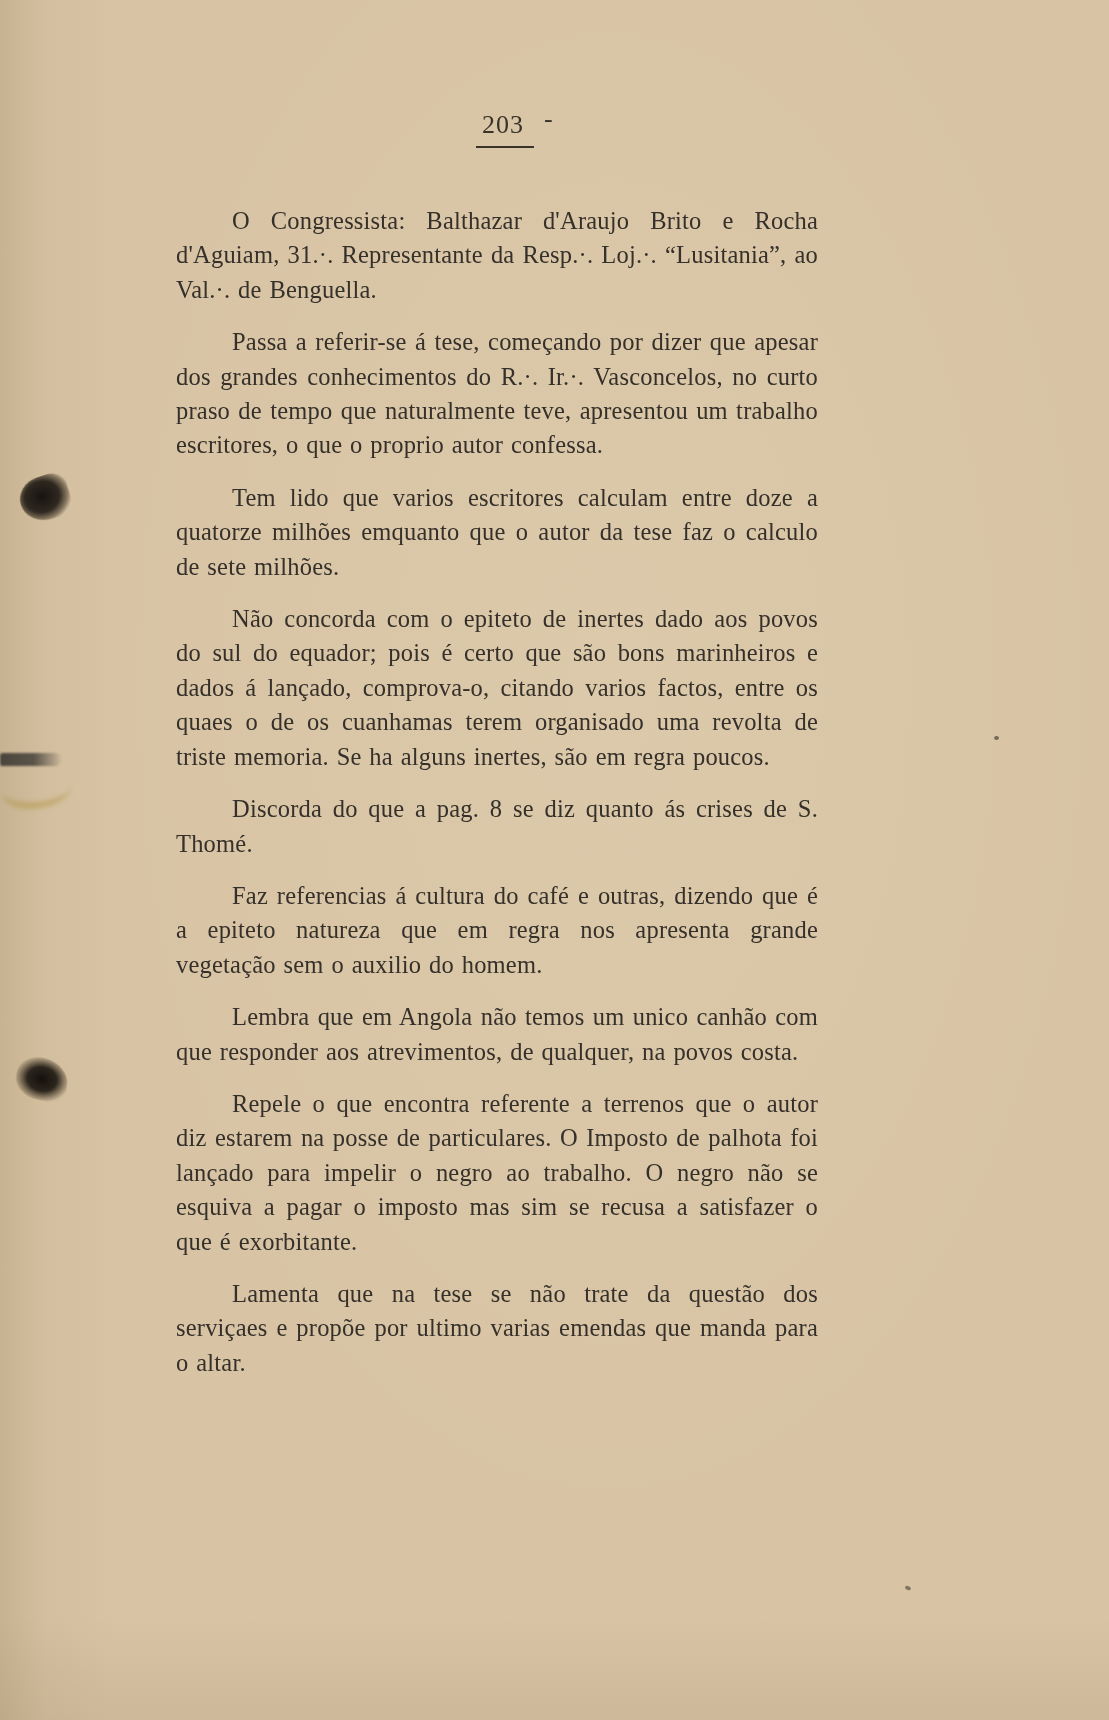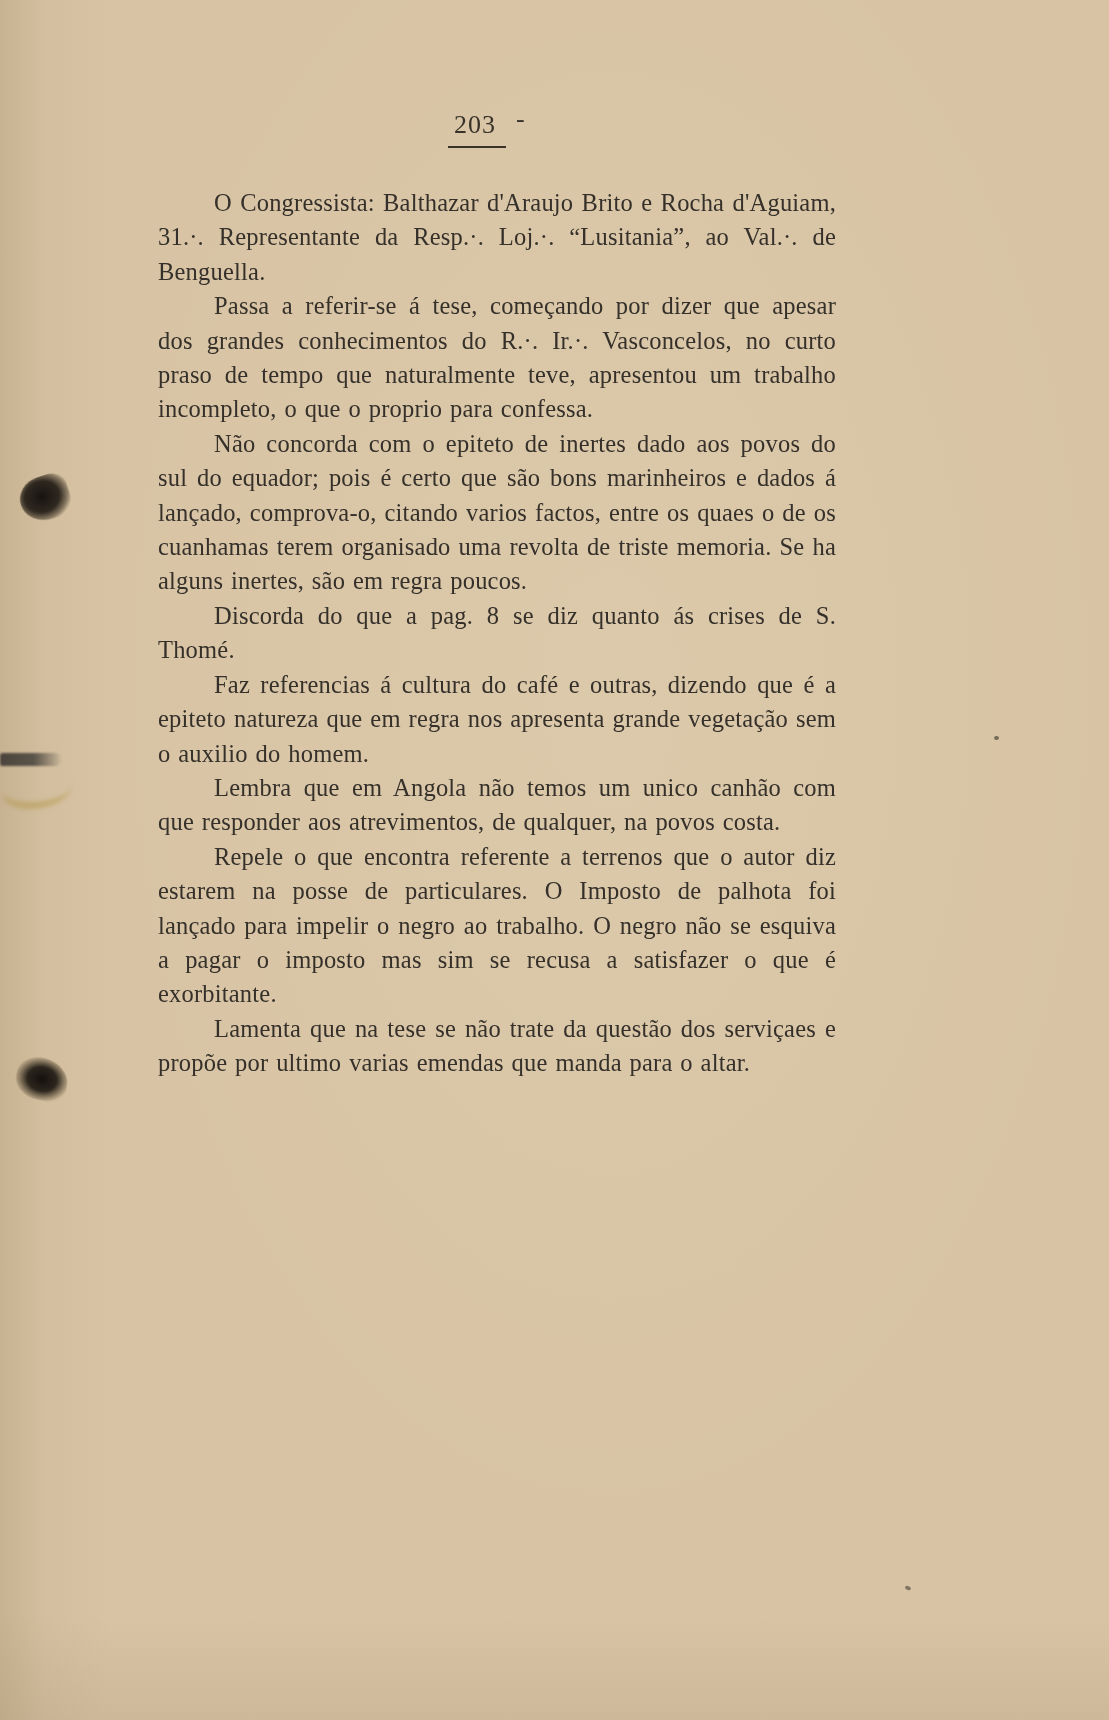--- a/index.html
+++ b/index.html
@@ -19,21 +19,21 @@
     inset: 0;
     background:
       radial-gradient(ellipse at 55% 40%, rgba(255,248,230,0.10) 0%, rgba(0,0,0,0) 60%),
       linear-gradient(90deg, rgba(120,95,60,0.18) 0%, rgba(120,95,60,0.05) 4%, rgba(0,0,0,0) 10%),
       linear-gradient(0deg, rgba(110,85,55,0.10) 0%, rgba(0,0,0,0) 6%),
       #d8c4a4;
   }
   .page-number-wrap {
     position: absolute;
     top: 104px;
-    left: 448px;
+    left: 476px;
     color: #3a332a;
     font-size: 26px;
     letter-spacing: 1px;
   }
   .page-number {
     display: inline-block;
     border-bottom: 2.5px solid #3a332a;
     padding: 0 10px 6px 6px;
   }
   .page-number-suffix {
@@ -47,21 +47,21 @@
     left: 158px;
     width: 678px;
     color: #35302a;
     font-size: 24.5px;
     line-height: 34.4px;
     text-align: justify;
     word-spacing: 1.5px;
     letter-spacing: 0.2px;
   }
   .text-block p {
-    margin: 0;
+    margin: 18px;
     text-indent: 56px;
   }
   
   .stain {
     position: absolute;
     pointer-events: none;
   }
   .stain-blob-1 {
     top: 476px;
     left: 20px;
@@ -113,21 +113,22 @@
 <body>
 
 <div class="page">
 
   <div class="page-number-wrap">
     <span class="page-number">203</span><span class="page-number-suffix">-</span>
   </div>
 
   <div class="text-block">
       <p>O Congressista: Balthazar d'Araujo Brito e Rocha d'Aguiam, 31.·. Representante da Resp.·. Loj.·. “Lusitania”, ao Val.·. de Benguella.</p>
-      <p>Passa a referir-se á tese, começando por dizer que apesar dos grandes conhecimentos do R.·. Ir.·. Vasconcelos, no curto praso de tempo que naturalmente teve, apresentou um trabalho incompleto, o que o proprio para confessa.</p>
+      <p>Passa a referir-se á tese, começando por dizer que apesar dos grandes conhecimentos do R.·. Ir.·. Vasconcelos, no curto praso de tempo que naturalmente teve, apresentou um trabalho escritores, o que o proprio autor confessa.</p>
+      <p>Tem lido que varios escritores calculam entre doze a quatorze milhões emquanto que o autor da tese faz o calculo de sete milhões.</p>
       <p>Não concorda com o epiteto de inertes dado aos povos do sul do equador; pois é certo que são bons marinheiros e dados á lançado, comprova-o, citando varios factos, entre os quaes o de os cuanhamas terem organisado uma revolta de triste memoria. Se ha alguns inertes, são em regra poucos.</p>
       <p>Discorda do que a pag. 8 se diz quanto ás crises de S. Thomé.</p>
       <p>Faz referencias á cultura do café e outras, dizendo que é a epiteto natureza que em regra nos apresenta grande vegetação sem o auxilio do homem.</p>
       <p>Lembra que em Angola não temos um unico canhão com que responder aos atrevimentos, de qualquer, na povos costa.</p>
       <p>Repele o que encontra referente a terrenos que o autor diz estarem na posse de particulares. O Imposto de palhota foi lançado para impelir o negro ao trabalho. O negro não se esquiva a pagar o imposto mas sim se recusa a satisfazer o que é exorbitante.</p>
       <p>Lamenta que na tese se não trate da questão dos serviçaes e propõe por ultimo varias emendas que manda para o altar.</p>
     </div>
 
   <div class="stain stain-blob-1"></div>
   <div class="stain stain-arc"></div>

